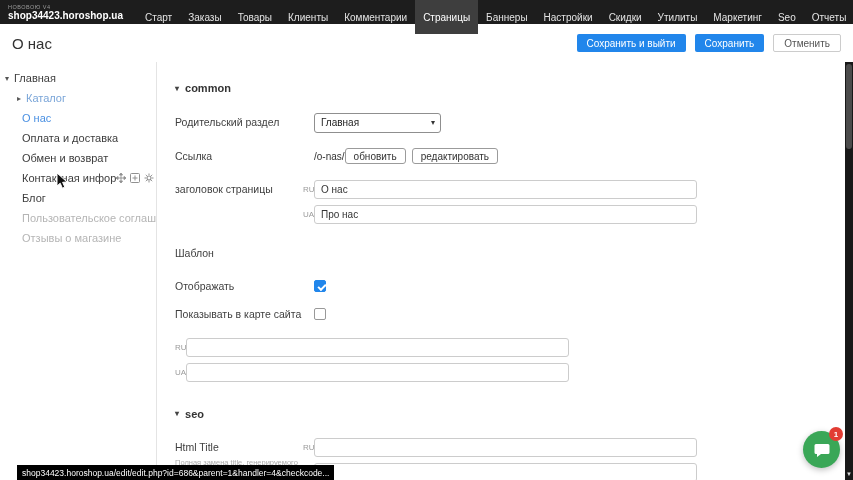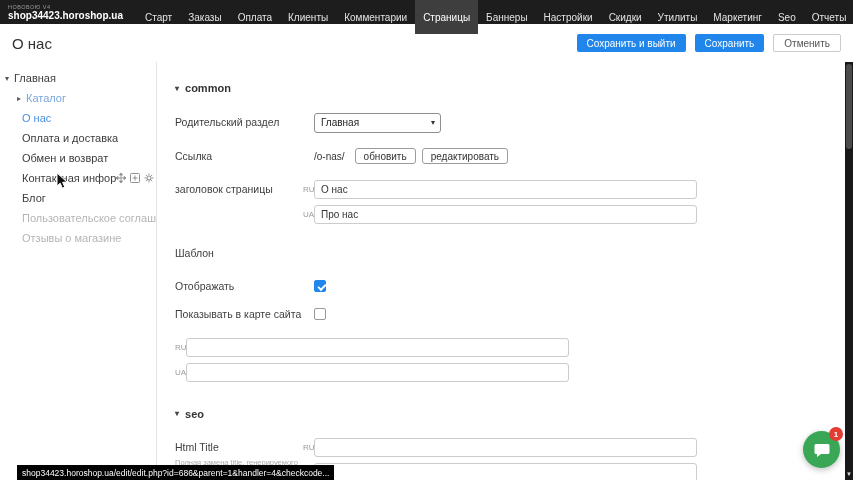--- a/index.html
+++ b/index.html
@@ -59,21 +59,21 @@
   .stack { display:flex; flex-direction:column; gap:6px; }
   .f-line { display:flex; align-items:center; }
 
   .select-wrap { position:relative; display:inline-block; }
   select { appearance:none; -webkit-appearance:none; width:127px; height:20px; border:1px solid #8f8f8f;
            border-radius:3px; font-size:10px; padding:0 18px 0 6px; background:#fff; color:#222;
            font-family:"Liberation Sans", sans-serif; }
   .select-wrap::after { content:"▾"; position:absolute; right:6px; top:50%; transform:translateY(-50%);
                         font-size:8px; color:#333; pointer-events:none; }
 
-  .link-value { font-size:10px; color:#333; margin-right:10px; }
+  .link-value { font-size:10px; color:#333; margin-right:0; }
   .mini-btn { height:16px; border:1px solid #9b9b9b; background:#fff; border-radius:3px; font-size:10px;
               color:#333; padding:0 8px; margin-right:6px; cursor:pointer;
               font-family:"Liberation Sans", sans-serif; }
 
   .checkbox { width:12px; height:12px; border:1px solid #999; border-radius:2px; background:#fff;
               position:relative; cursor:pointer; display:inline-block; }
   .checkbox.checked { background:#2186eb; border-color:#2186eb; }
   .checkbox.checked::after { content:""; position:absolute; left:2.5px; top:2.5px; width:6px; height:3px;
               border-left:2px solid #fff; border-bottom:2px solid #fff; transform:rotate(-45deg); }
 
@@ -97,21 +97,21 @@
 <body>
 
 <header class="topbar">
   <div class="brand">
     <div class="brand-small">НОВОВОЮ V4</div>
     <div class="brand-name">shop34423.horoshop.ua</div>
   </div>
   <nav class="topnav">
     <div class="nav-item">Старт</div>
     <div class="nav-item">Заказы</div>
-    <div class="nav-item">Оплата</div>
+    <div class="nav-item">Товары</div>
     <div class="nav-item">Клиенты</div>
     <div class="nav-item">Комментарии</div>
     <div class="nav-item active">Страницы</div>
     <div class="nav-item">Баннеры</div>
     <div class="nav-item">Настройки</div>
     <div class="nav-item">Скидки</div>
     <div class="nav-item">Утилиты</div>
     <div class="nav-item">Маркетинг</div>
     <div class="nav-item">Seo</div>
     <div class="nav-item">Отчеты</div>

